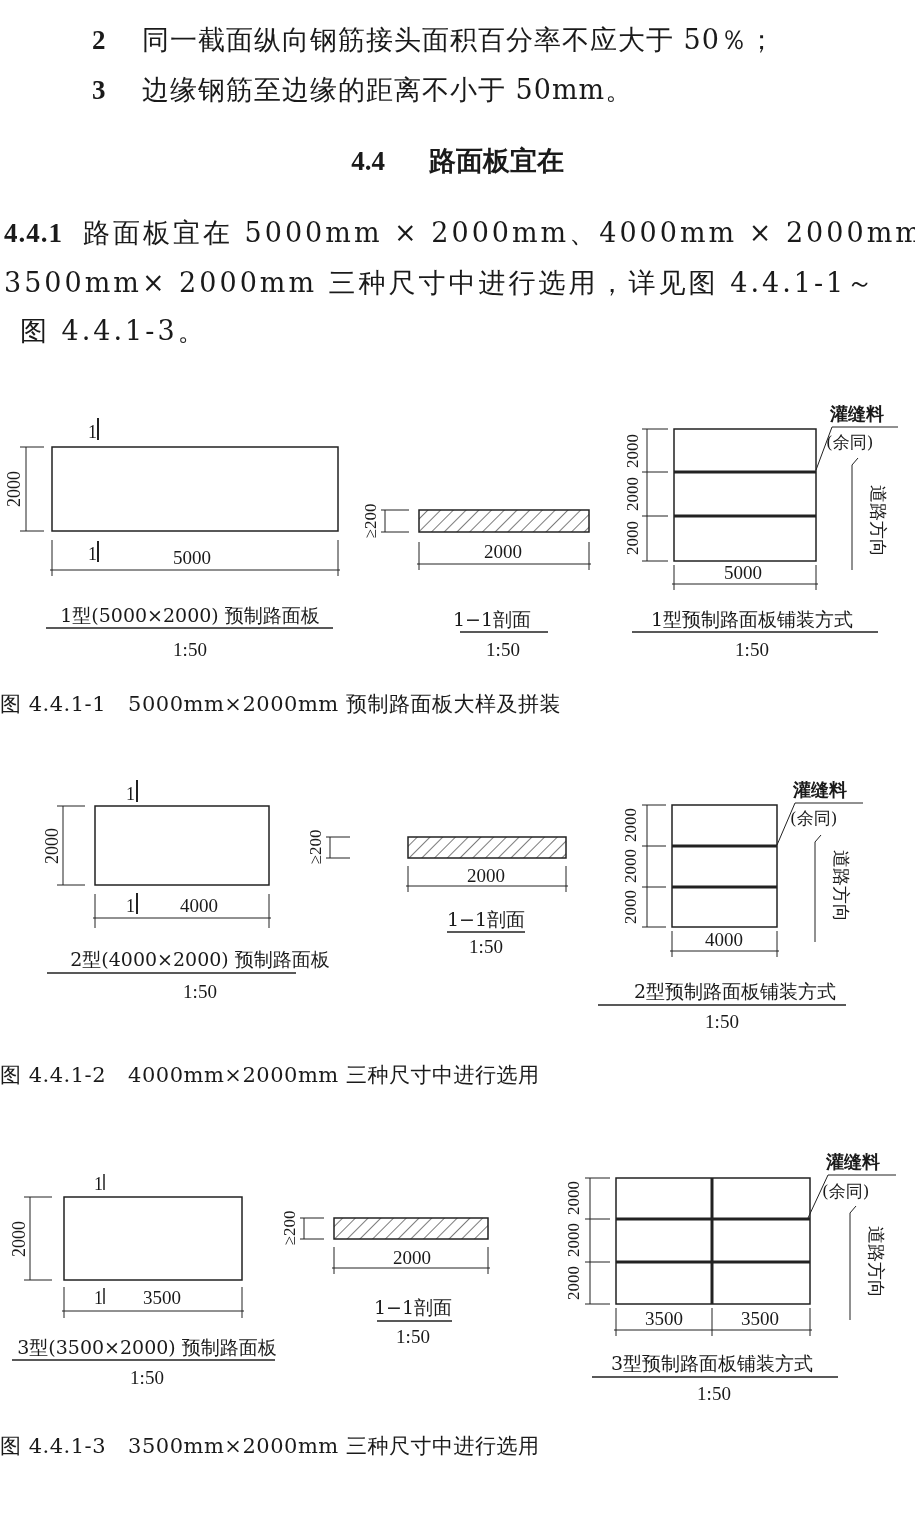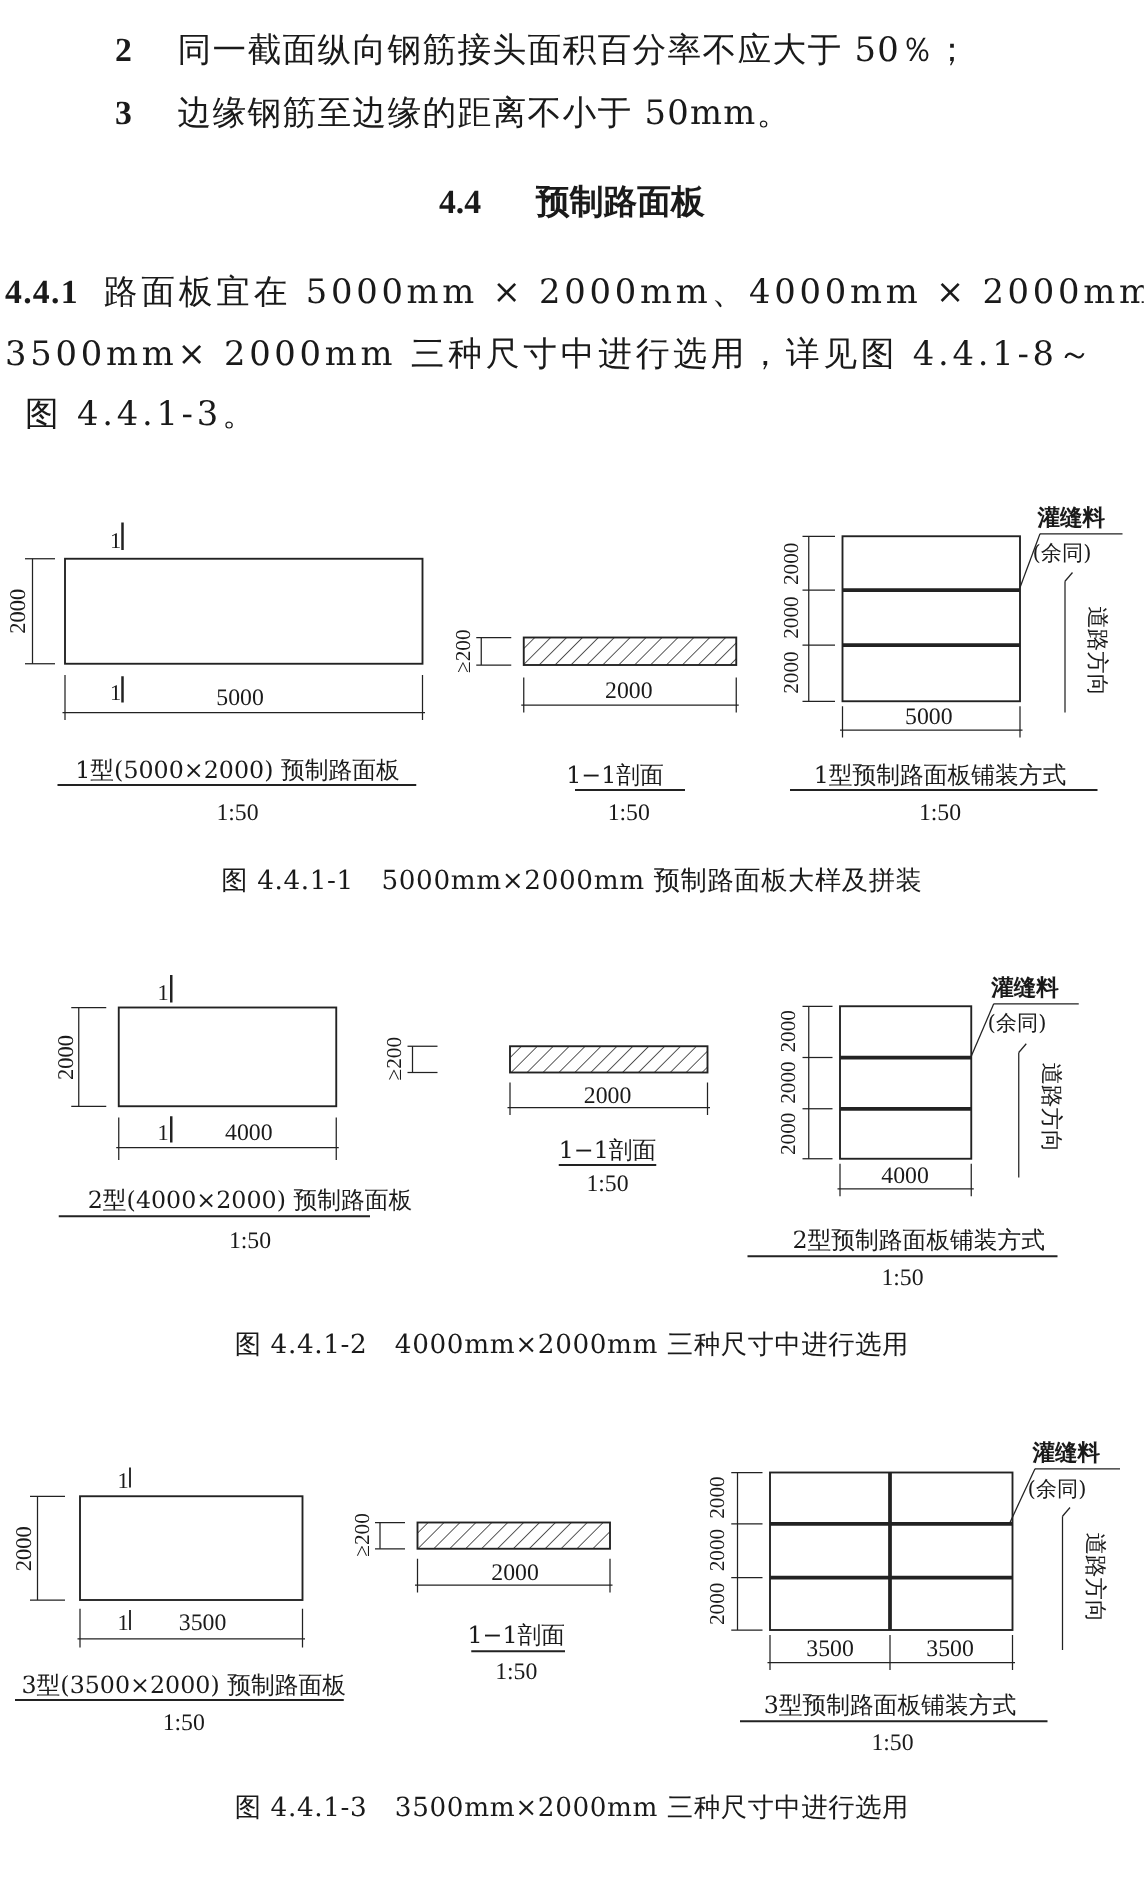--- a/index.html
+++ b/index.html
@@ -7,44 +7,44 @@
       width: 915px; height: 1523px; position: relative; overflow: hidden;
       font-family: "DejaVu Serif", "Liberation Serif", serif; color: #1a1a1a;
     }
     .abs { position: absolute; white-space: nowrap; }
     .item-line { font-size: 27px; letter-spacing: 1px; margin-left: 24px; }
     .item-num { font-family: "Liberation Serif", serif; font-weight: bold; display: inline-block; width: 50px; text-align: left; }
     .section-title { left: 0; width: 915px; text-align: center; font-size: 27px; font-weight: bold; top: 143px; }
     .section-title .num { margin-right: 44px; font-family: "Liberation Serif", serif; }
     .clause { font-size: 27px; letter-spacing: 3px; }
     .clause-num { font-family: "Liberation Serif", serif; font-weight: bold; margin-right: 20px; letter-spacing: 1px; }
-    .caption { left: 0; width: 915px; text-align: center; font-size: 21px; letter-spacing: 0.5px; }
+    .caption { left: 0; width: 915px; font-size: 21px; letter-spacing: 0.5px; }
     .caption .cap-num { margin-right: 22px; }
     .page-num { left: 30px; top: 1483px; font-size: 28px; font-style: italic; font-family: "Liberation Serif", serif; margin-top: 48px; }
     svg text { font-family: "Liberation Serif", serif; fill: #1a1a1a; }
     svg .cn { font-family: "DejaVu Serif", "Liberation Serif", serif; }
   </style>
 </head>
 <body>
 
 <div class="abs item-line" style="left:68px; top:22px;">
   <span class="item-num">2</span><span>同一截面纵向钢筋接头面积百分率不应大于 50％；</span>
 </div>
 <div class="abs item-line" style="left:68px; top:72px;">
   <span class="item-num">3</span><span>边缘钢筋至边缘的距离不小于 50mm。</span>
 </div>
 
 <div class="abs section-title">
-  <span class="num">4.4</span><span>预制路面板</span>
+  <span class="num">4.4</span><span>路面板宜在</span>
 </div>
 
 <div class="abs clause" style="left:4px; top:215px;">
   <span class="clause-num">4.4.1</span><span>路面板宜在 5000mm × 2000mm、4000mm × 2000mm、</span>
 </div>
-<div class="abs clause" style="left:4px; top:265px;">3500mm× 2000mm 三种尺寸中进行选用，详见图 4.4.1-8～</div>
+<div class="abs clause" style="left:4px; top:265px;">3500mm× 2000mm 三种尺寸中进行选用，详见图 4.4.1-1～</div>
 <div class="abs clause" style="left:20px; top:313px;">图 4.4.1-3。</div>
 
 <svg class="abs" style="left:0; top:390px;" width="915" height="290">
   <defs>
     <pattern id="hatch" width="9" height="9" patternUnits="userSpaceOnUse" patternTransform="rotate(45)">
       <line x1="0" y1="0" x2="0" y2="9" stroke="#222" stroke-width="1.2"></line>
     </pattern>
   </defs>
 
   <g>

